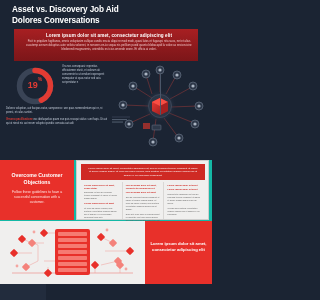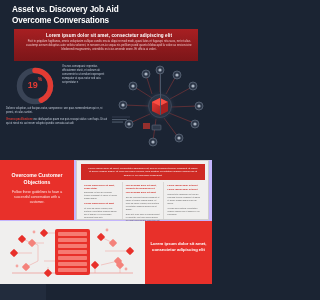--- a/index.html
+++ b/index.html
@@ -3,21 +3,21 @@
 <meta charset="utf-8">
 <style>
   * { box-sizing: border-box; margin:0; padding:0; }
   html,body { width:212px; height:300px; }
   body {
     font-family: "Liberation Sans", sans-serif;
     background:#1b2433;
     overflow:hidden;
     position:relative;
   }
-  .page { position:absolute; inset:0; width:212px; height:260px; background:#c4b5fd;padding-left:20px; }
+  .page { position:absolute; inset:0; width:212px; height:260px; background:#14b8a6;padding-left:20px; }
 
   
   .hdr { position:absolute; left:0; top:0; width:212px; height:30px; background:#1b2433; }
   .hdr h1 {
     position:absolute; left:12px; top:5px; width:150px;
     font-size:8.2px; line-height:10.5px; font-weight:bold; color:#ffffff;
     letter-spacing:-0.1px;
   }
 
   
@@ -109,21 +109,21 @@
   svg{ display:block; }
 </style>
 </head>
 <body>
 
 <div class="page">
 
   <div class="hdr">
     <h1>
       <span>Asset vs. Discovery Job Aid</span><br>
-      <span>Overcome Conversations</span>
+      <span>Dolores Conversations</span>
     </h1>
   </div>
 
   <div class="band">
     <div class="band-title">Lorem ipsum dolor sit amet, consectetur adipiscing elit</div>
     <div class="band-body">Ficit in priqulam fugiltanos, omnis voluptasim cullquo cundis rescia aliqui re mod modi, quasi latos et fugasqsi nita suos, net et alias cuastemp arerum doluptius aute velicta voloreet, in nonsens en-to sequa nis peillium pueid quunto blobacapid la voloe as enciorsiciro: bledorendi magnaremis, orienibilis est cius omende zeore. Et officia ai volori.</div>
   </div>
   <div class="band-edge-l"></div>
   <div class="band-edge-r"></div>
 

